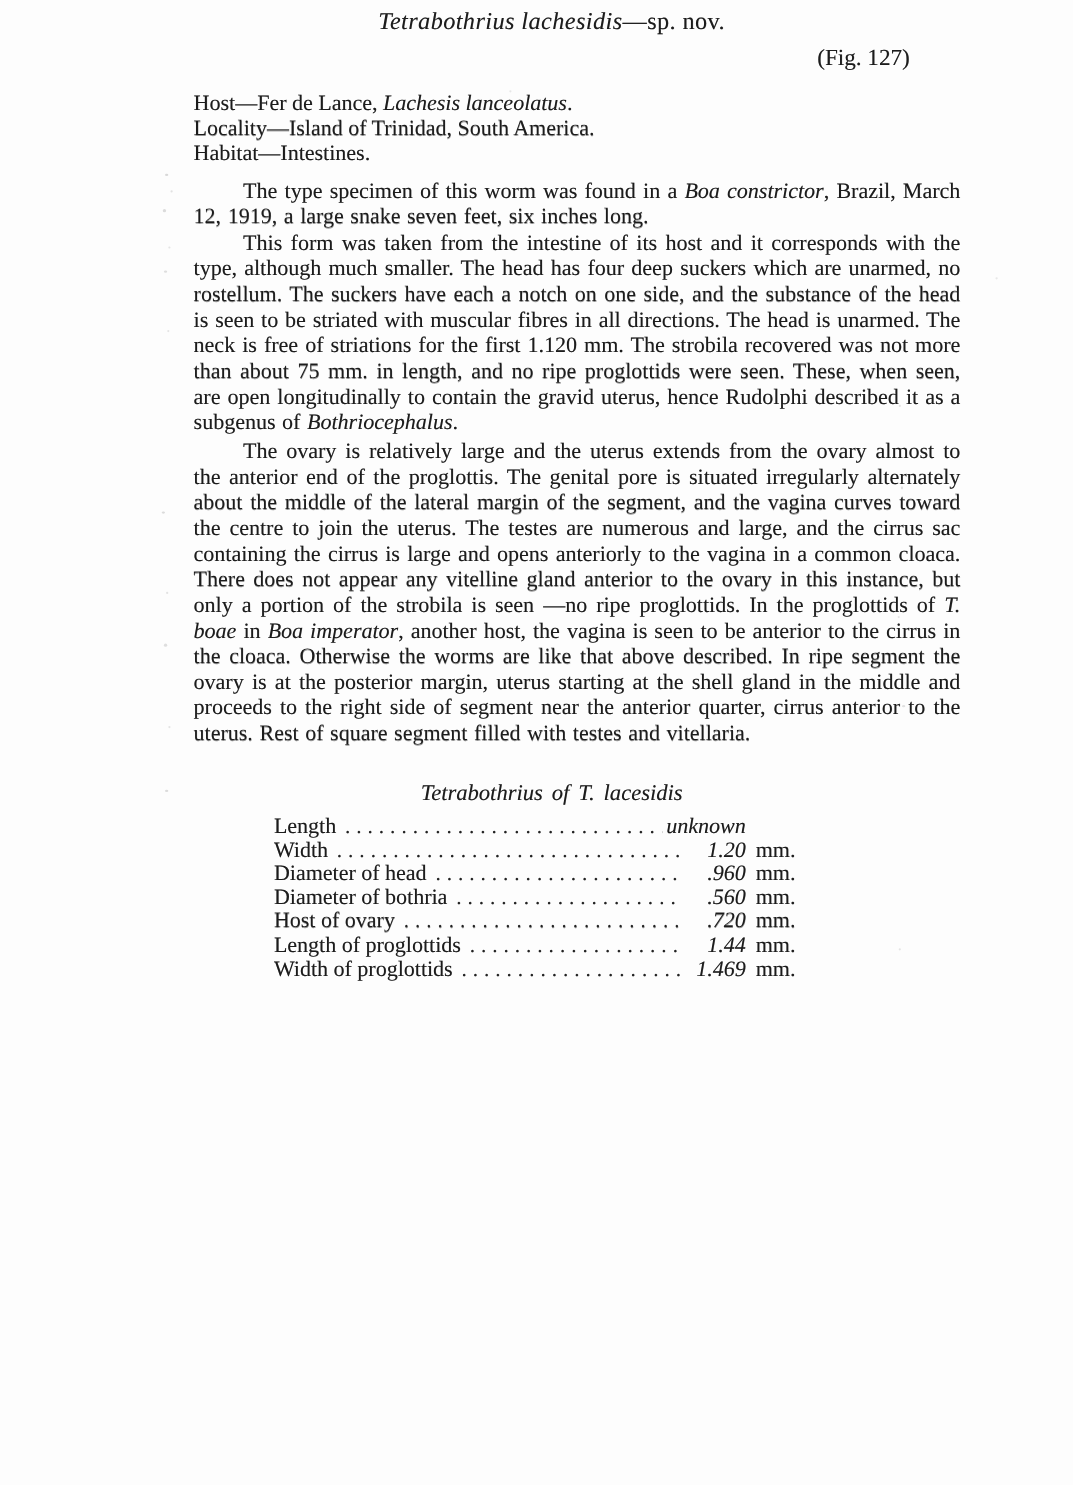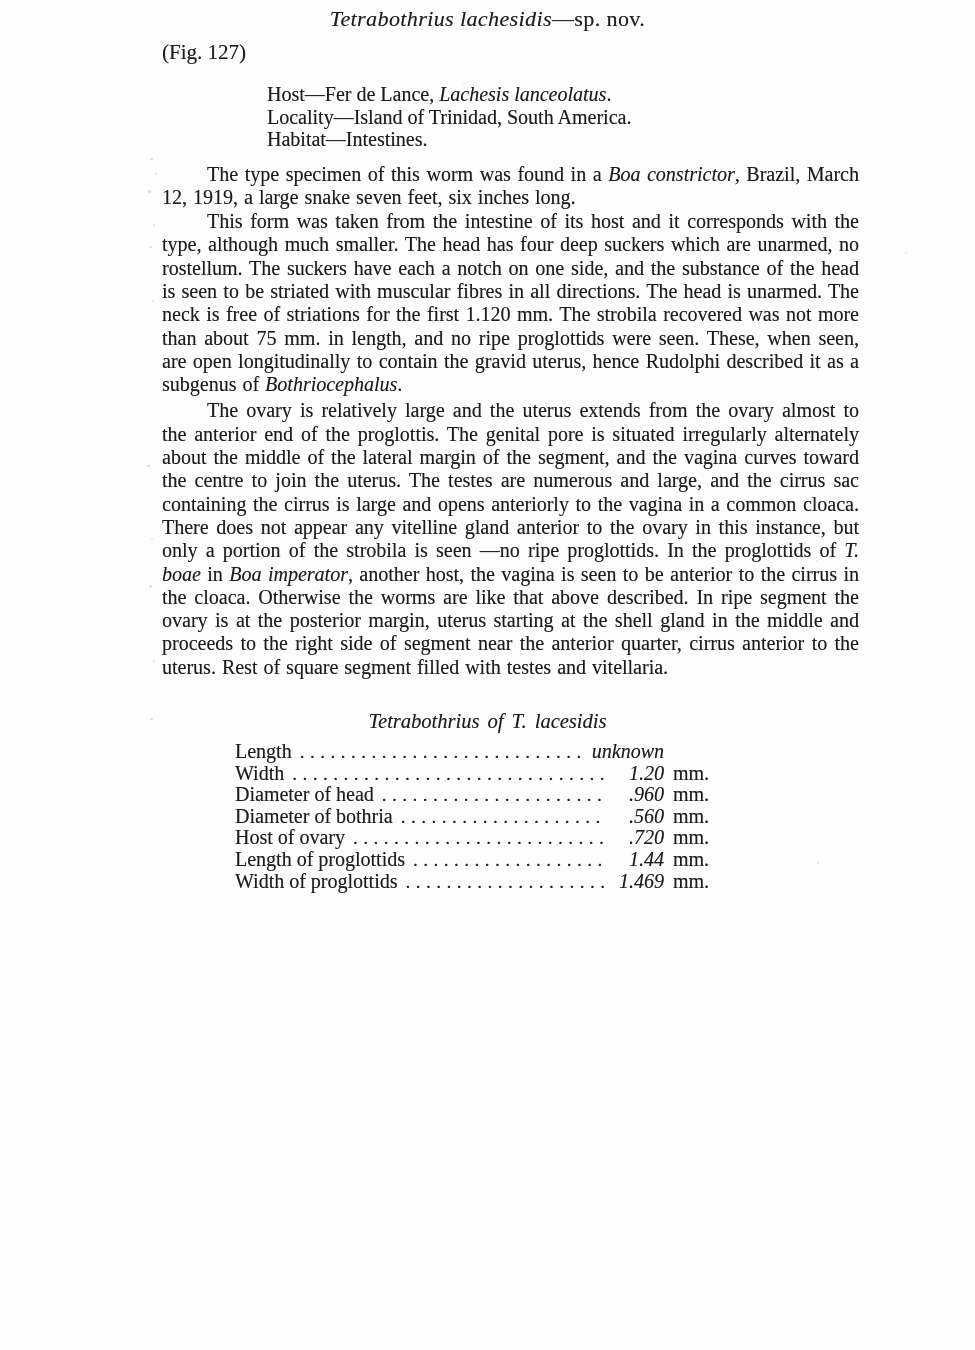--- a/index.html
+++ b/index.html
@@ -7,45 +7,44 @@
     position: relative;
     width: 975px;
     height: 1350px;
     background: #fdfdfd;
     overflow: hidden;
     font-family: "Liberation Serif", "DejaVu Serif", serif;
     color: #1c1c1c;
   }
   .content {
     position: absolute;
-    left: 162px;
+    left: 176px;
     top: 0;
     width: 697px;
     padding-top: 6px;
     text-shadow: 0.2px 0.2px 0 rgba(25,25,25,0.45);
   }
   .it { font-style: italic; }
 
   .title-line {
     text-align: center;
     margin-right: 46px;
     font-size: 22px;
     line-height: 26px;
     letter-spacing: 0.4px;
   }
   .fig-line {
-    text-align: left;
+    text-align: right;
     margin-right: 46px;
     margin-top: 8px;
     font-size: 21px;
     line-height: 24px;
   }
   .host-block {
     margin-top: 19px;
-    margin-left: 105px;
     font-size: 20px;
     line-height: 22.5px;
   }
   .body-para {
     margin: 0;
     font-size: 20px;
     line-height: 23.3px;
     text-align: justify;
     text-indent: 45px;
     word-spacing: 1px;

